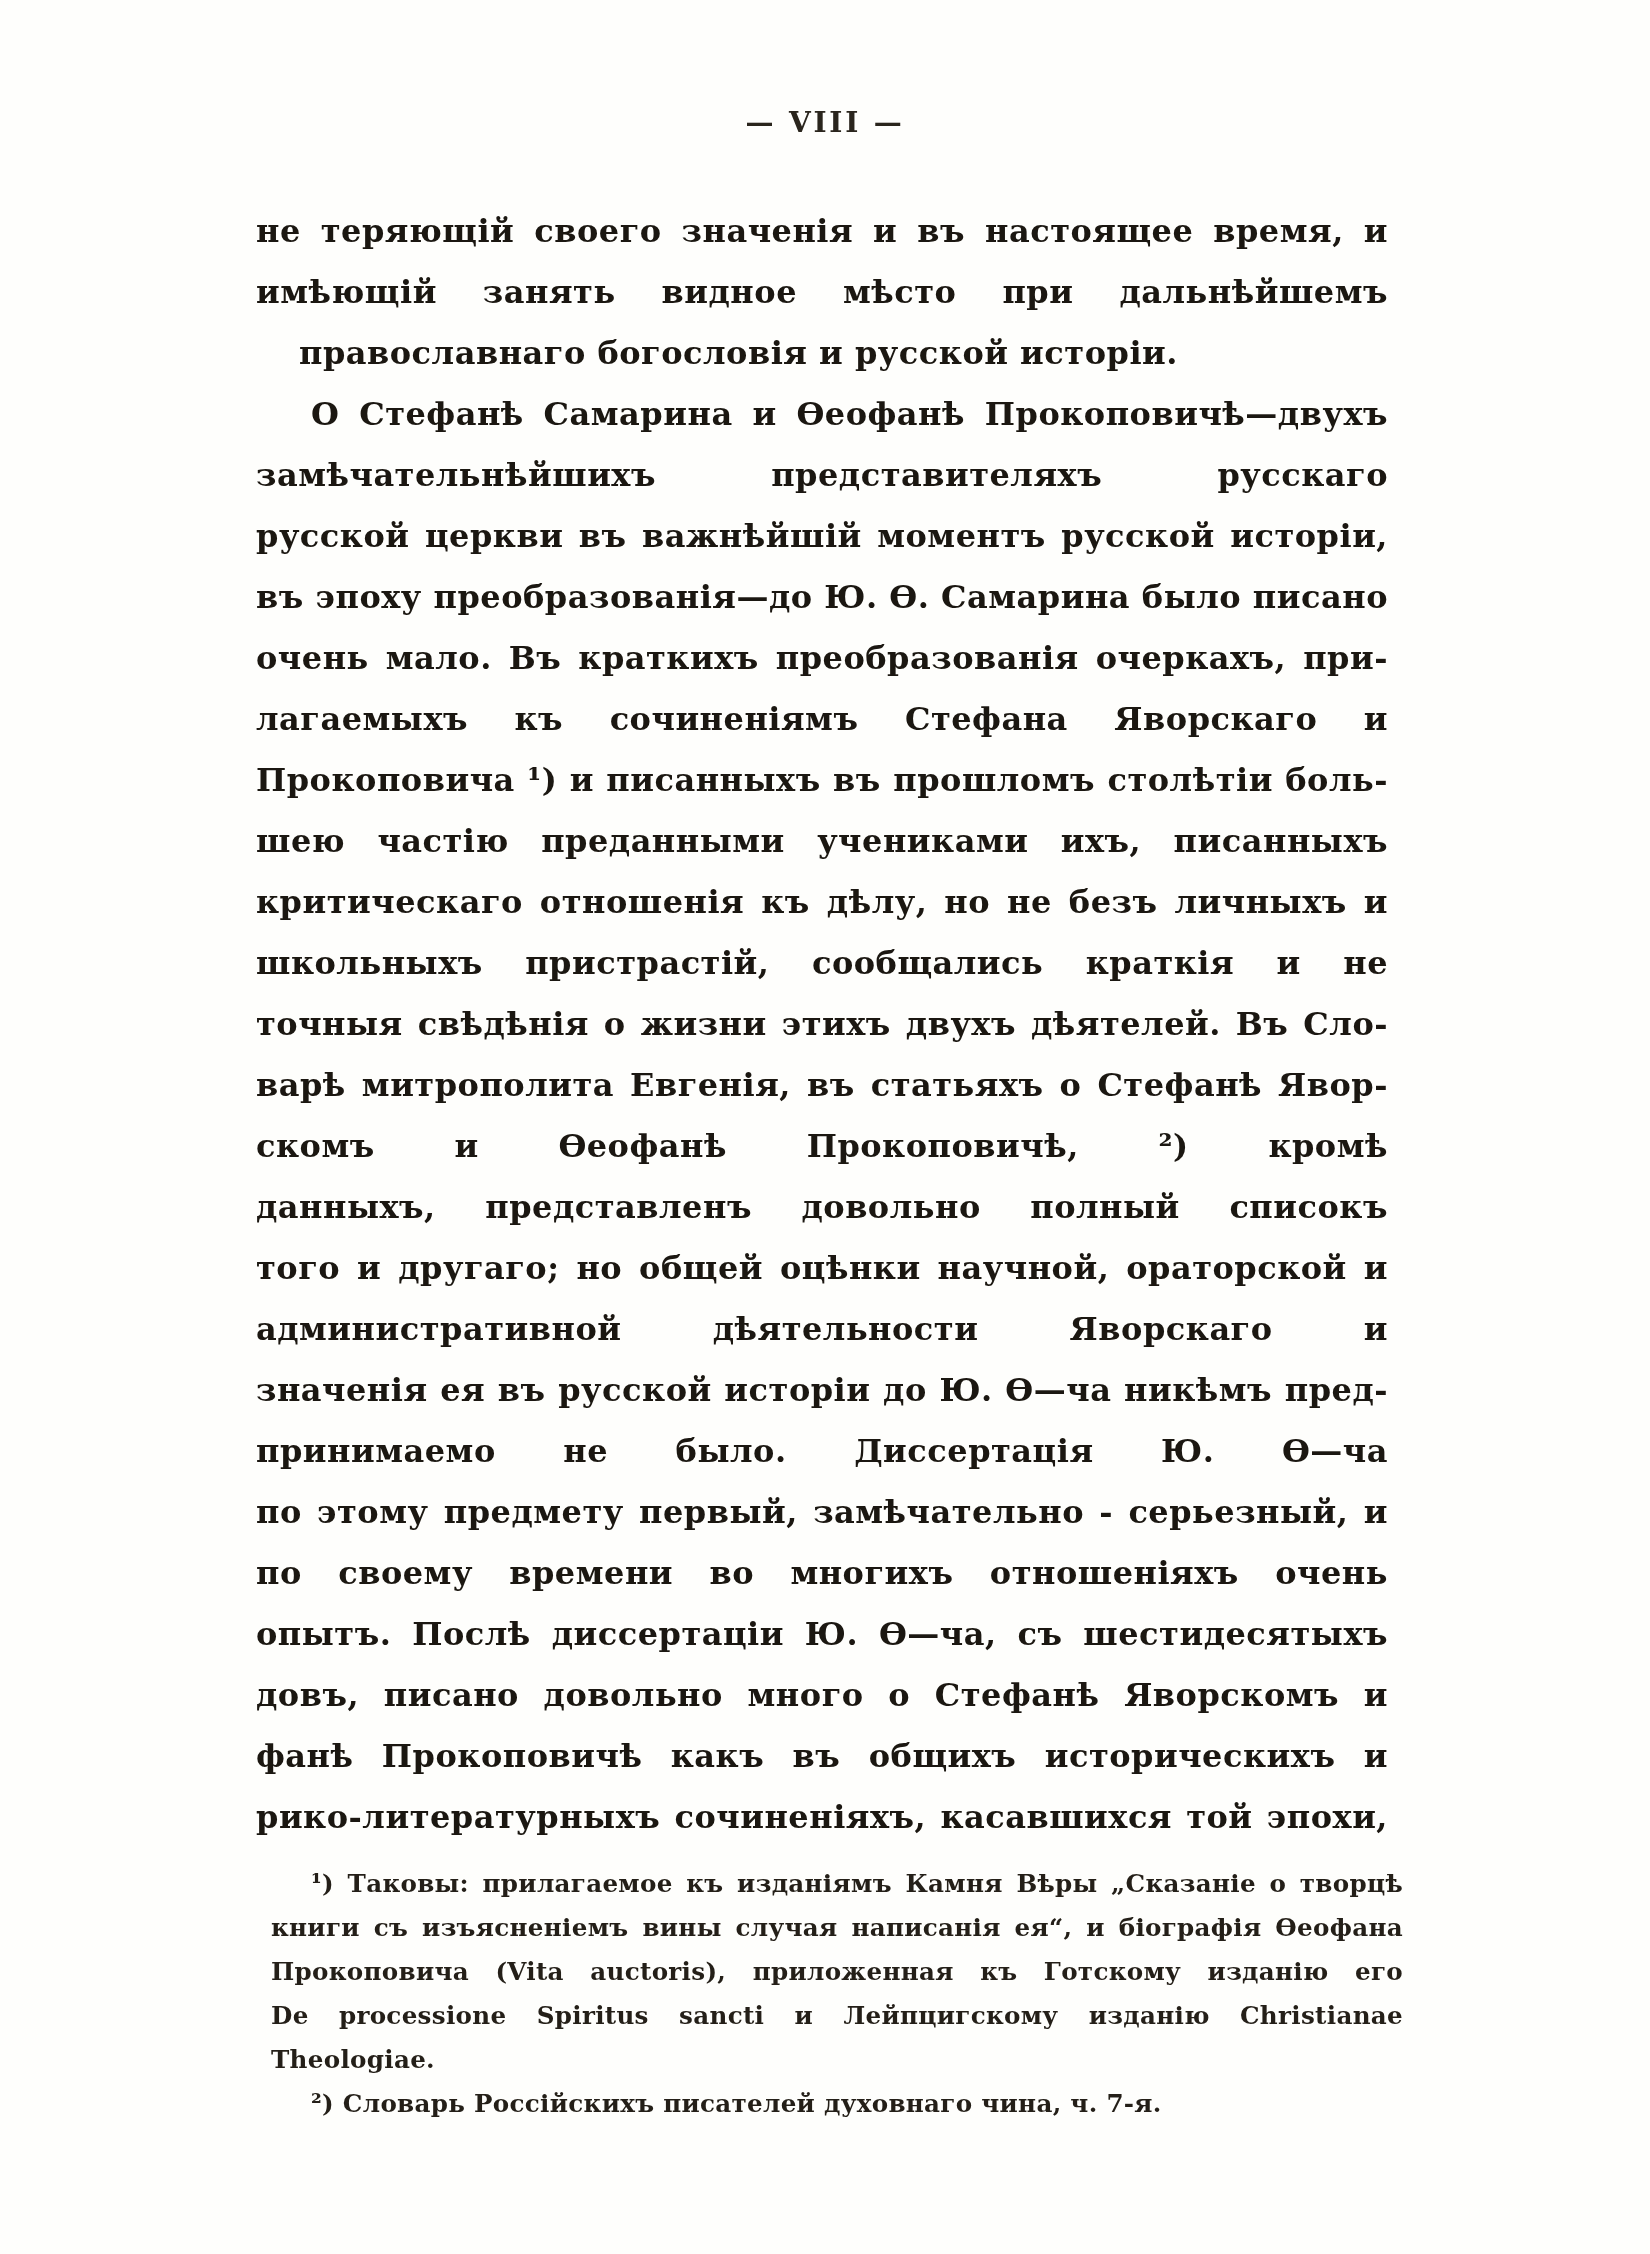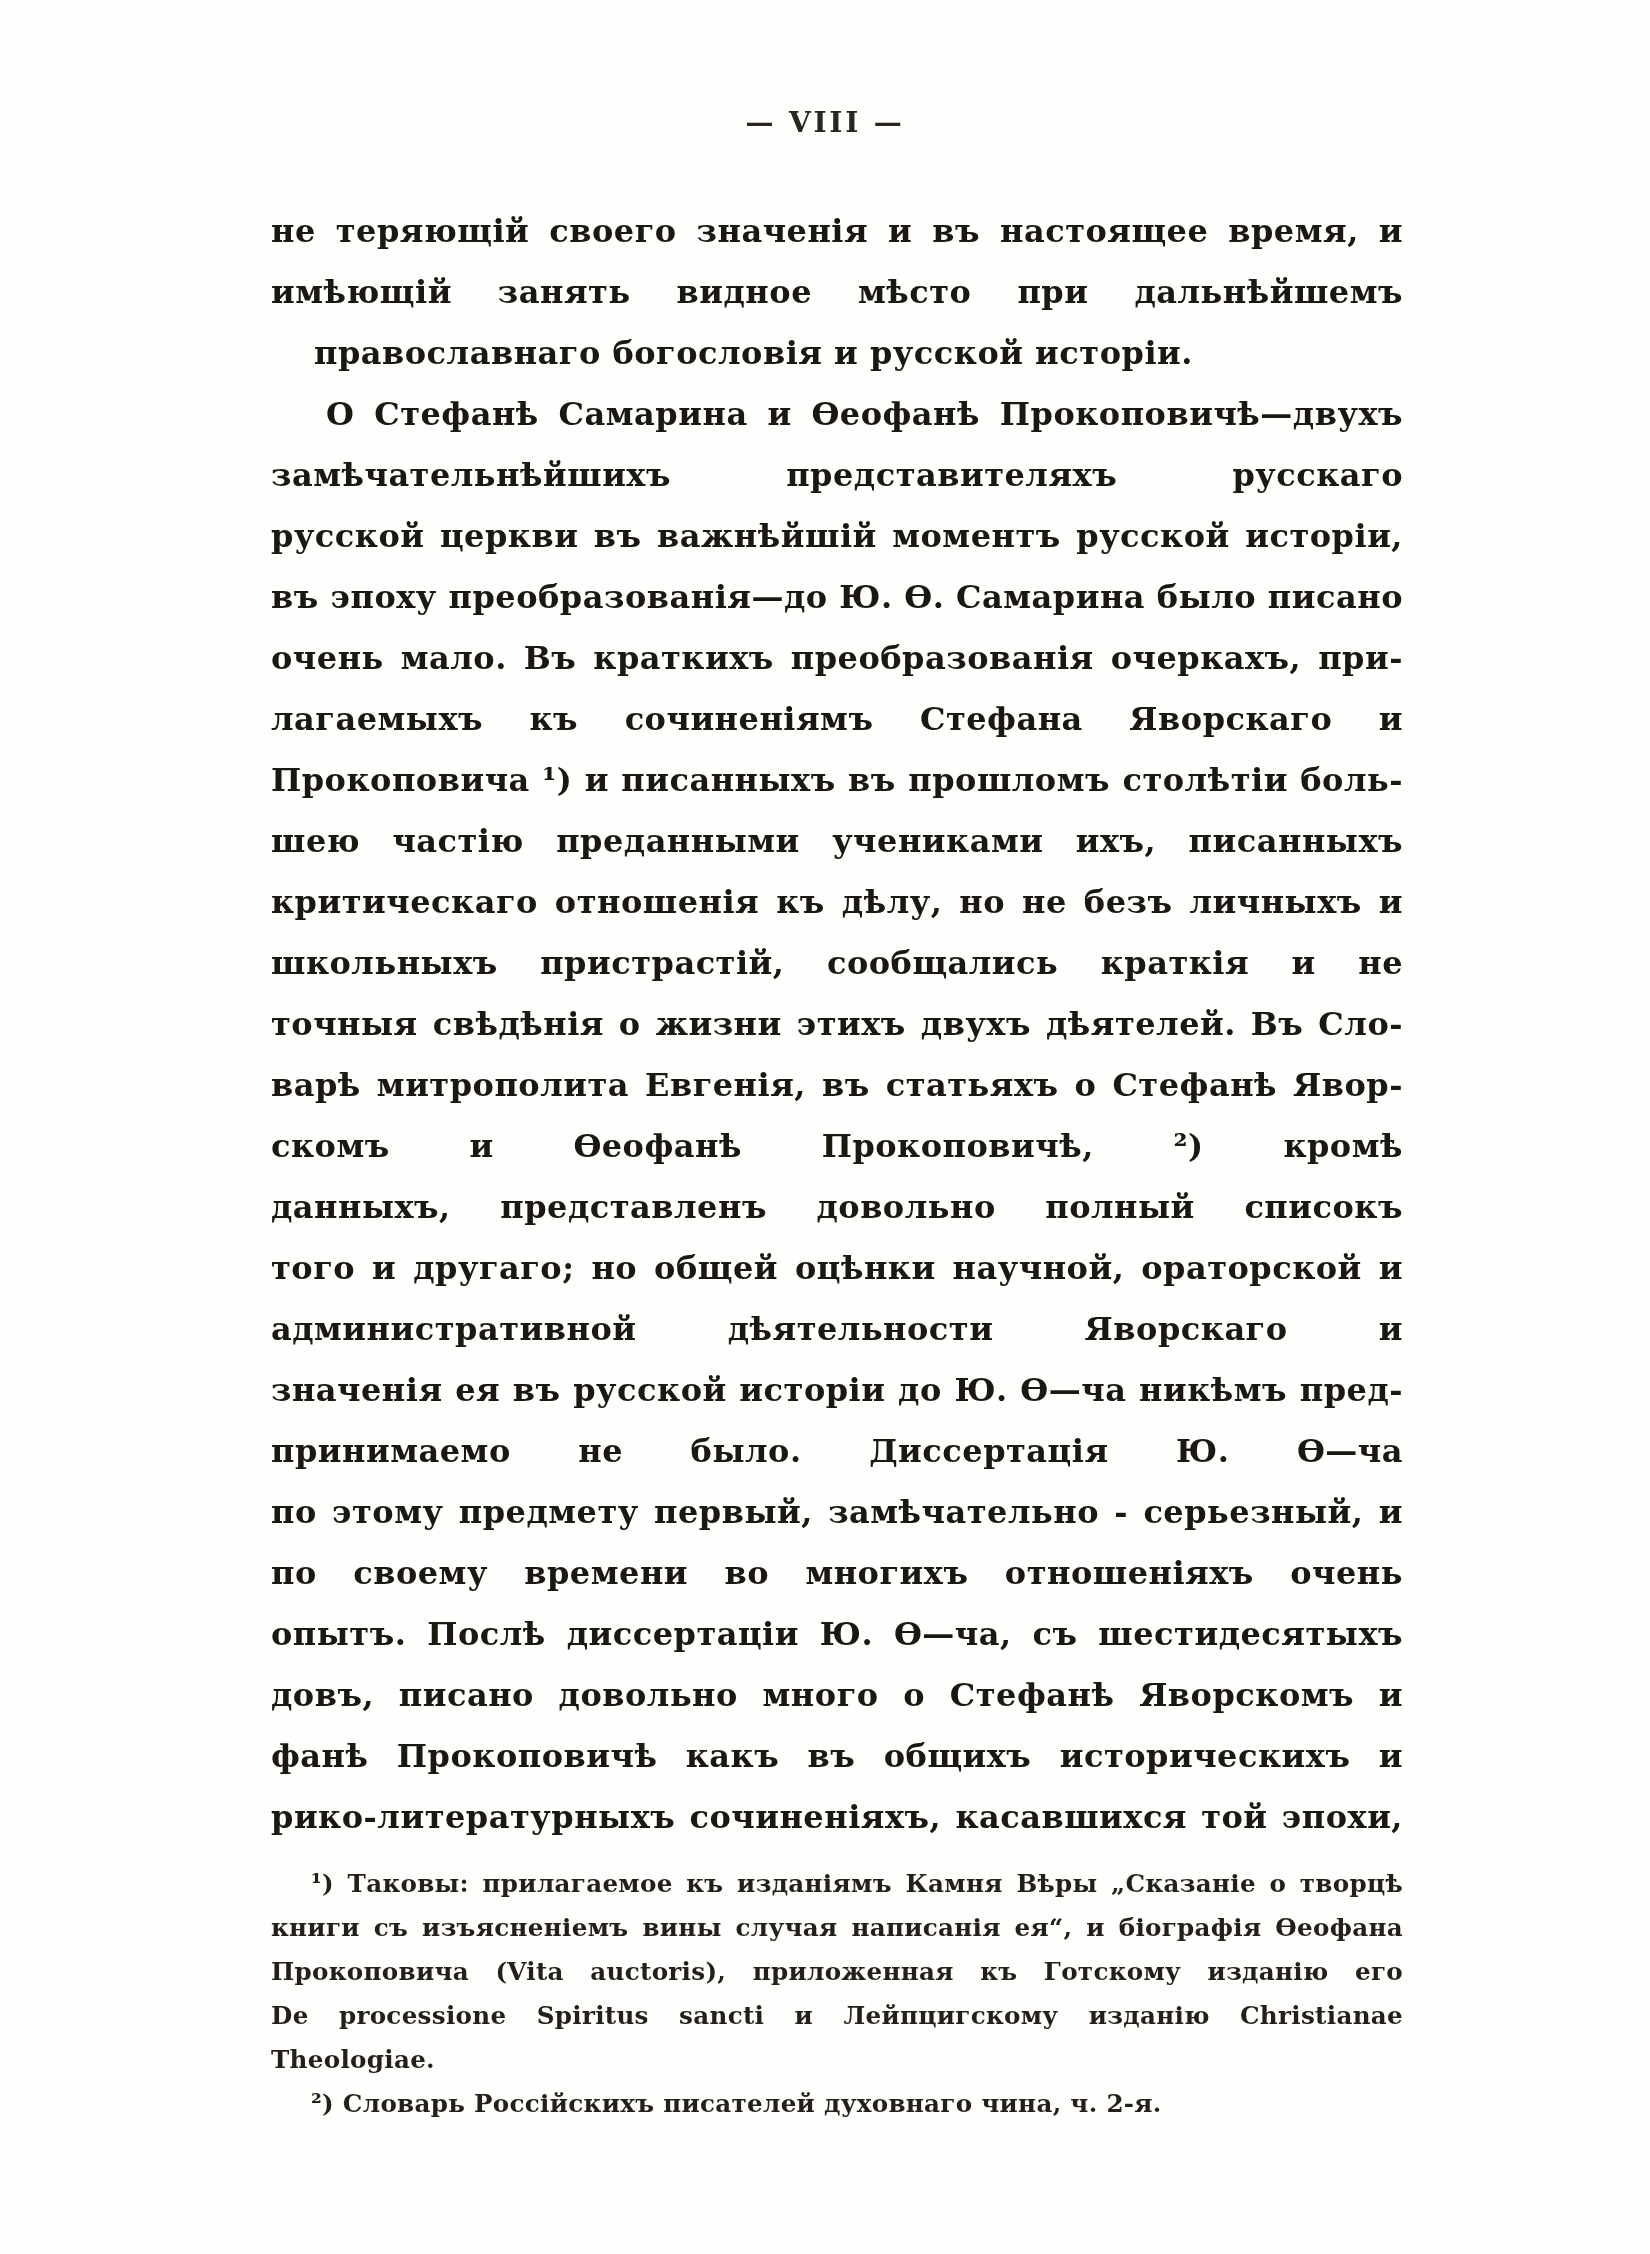--- a/index.html
+++ b/index.html
@@ -25,21 +25,21 @@
     text-align: center;
     font-size: 28px;
     font-weight: bold;
     letter-spacing: 2.8px;
     color: #2a2username: #2a251d;
     color: #2a251d;
   }
   .body-text {
     position: absolute;
     top: 201px;
-    left: 271px;
+    left: 256px;
     width: 1132px;
     font-size: 32px;
     font-weight: bold;
     letter-spacing: 0.5px;
   }
   .line {
     height: 61px;
     line-height: 61px;
     text-align: justify;
     text-align-last: justify;
@@ -103,16 +103,16 @@
       <div class="line">фанѣ Прокоповичѣ какъ въ общихъ историческихъ и исто-</div>
       <div class="line">рико-литературныхъ сочиненіяхъ, касавшихся той эпохи,</div>
     </div>
 
   <div class="footnotes">
       <div class="fline indent">¹) Таковы: прилагаемое къ изданіямъ Камня Вѣры „Сказаніе о творцѣ сея</div>
       <div class="fline">книги съ изъясненіемъ вины случая написанія ея“, и біографія Ѳеофана</div>
       <div class="fline">Прокоповича (Vita auctoris), приложенная къ Готскому изданію его трактата</div>
       <div class="fline">De processione Spiritus sancti и Лейпцигскому изданію Christianae Orthodoxae.</div>
       <div class="fline last">Theologiae.</div>
-      <div class="fline indent last">²) Словарь Россійскихъ писателей духовнаго чина, ч. 2-я.</div>
+      <div class="fline indent last">²) Словарь Россійскихъ писателей духовнаго чина, ч. 7-я.</div>
     </div>
 </div>
 
 
 </body></html>

